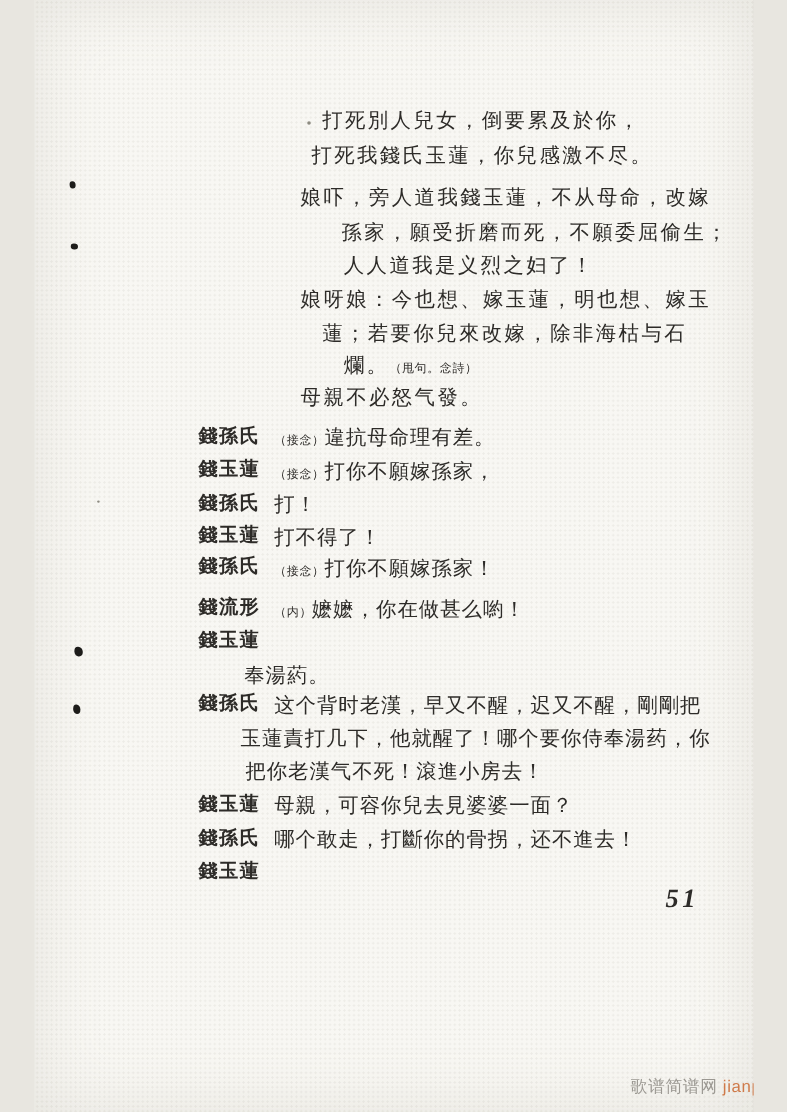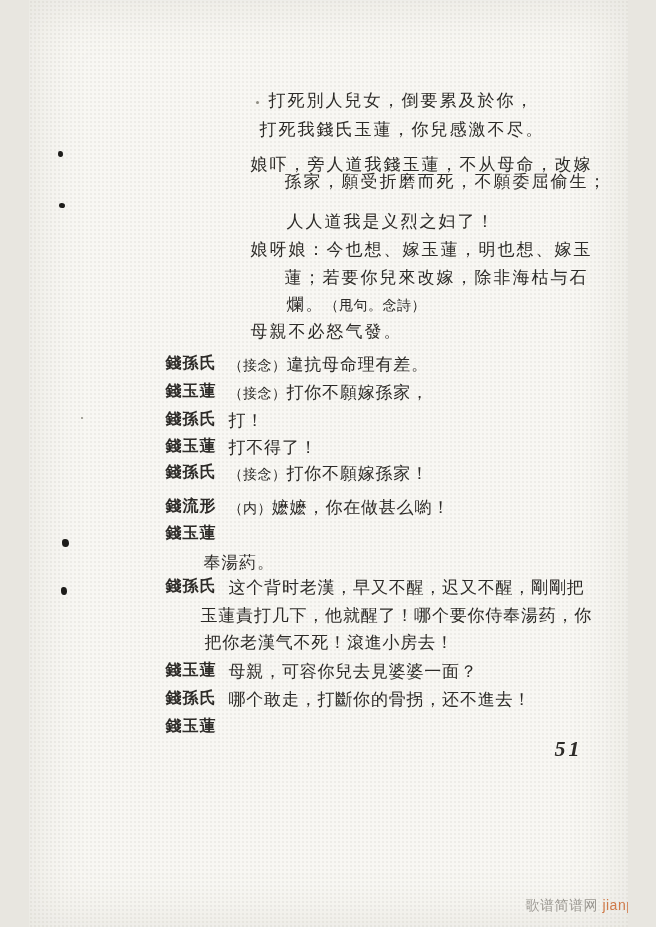--- a/index.html
+++ b/index.html
@@ -21,21 +21,21 @@
   }
   .dline{position:absolute;left:0;width:100%;height:24px;}
   .role{
     position:absolute;left:137px;top:0;
     font-size:16px;font-weight:bold;letter-spacing:1px;white-space:nowrap;
   }
   .dbody{
     position:absolute;left:200px;top:0;white-space:nowrap;
     font-size:17px;letter-spacing:0.8px;text-align:center;
   }
-  .stage{font-size:14px;letter-spacing:0.5px;}
+  .stage{font-size:10px;letter-spacing:0.5px;}
   .post{font-size:13px;letter-spacing:0.5px;margin-left:6px;}
   .pagenum{
     position:absolute;left:526px;top:736px;
     font-style:italic;font-weight:bold;font-size:22px;letter-spacing:3px;
   }
   .watermark{
     position:absolute;left:497px;top:897px;
     font-family:"Liberation Sans","DejaVu Sans",sans-serif;
     font-size:14px;letter-spacing:0.5px;white-space:nowrap;
   }
@@ -44,24 +44,24 @@
 </style>
 </head>
 <body>
 
 <div class="page">
 
   <div>
     <div class="vline" style="left:240px;top:90px"><span>打死別人兒女，倒要累及於你，</span></div>
     <div class="vline" style="left:231px;top:119px"><span>打死我錢氏玉蓮，你兒感激不尽。</span></div>
     <div class="vline" style="left:222px;top:154px"><span>娘吓，旁人道我錢玉蓮，不从母命，改嫁</span></div>
-    <div class="vline" style="left:256px;top:171px"><span>孫家，願受折磨而死，不願委屈偷生；</span></div>
+    <div class="vline" style="left:256px;top:183px"><span>孫家，願受折磨而死，不願委屈偷生；</span></div>
     <div class="vline" style="left:258px;top:211px"><span>人人道我是义烈之妇了！</span></div>
     <div class="vline" style="left:222px;top:239px"><span>娘呀娘：今也想、嫁玉蓮，明也想、嫁玉</span></div>
-    <div class="vline" style="left:256px;top:267px"><span>蓮；若要你兒來改嫁，除非海枯与石</span></div>
+    <div class="vline" style="left:240px;top:267px"><span>蓮；若要你兒來改嫁，除非海枯与石</span></div>
     <div class="vline" style="left:258px;top:294px"><span>爛。</span><span class="stage">（甩句。念詩）</span></div>
     <div class="vline" style="left:222px;top:321px"><span>母親不必怒气發。</span></div>
   </div>
 
   <div>
     <div class="dline" style="top:353px">
       <span class="role">錢孫氏</span>
       <span class="dbody"><span class="stage">（接念）</span><span>違抗母命理有差。</span></span>
     </div>
     <div class="dline" style="top:381px">

